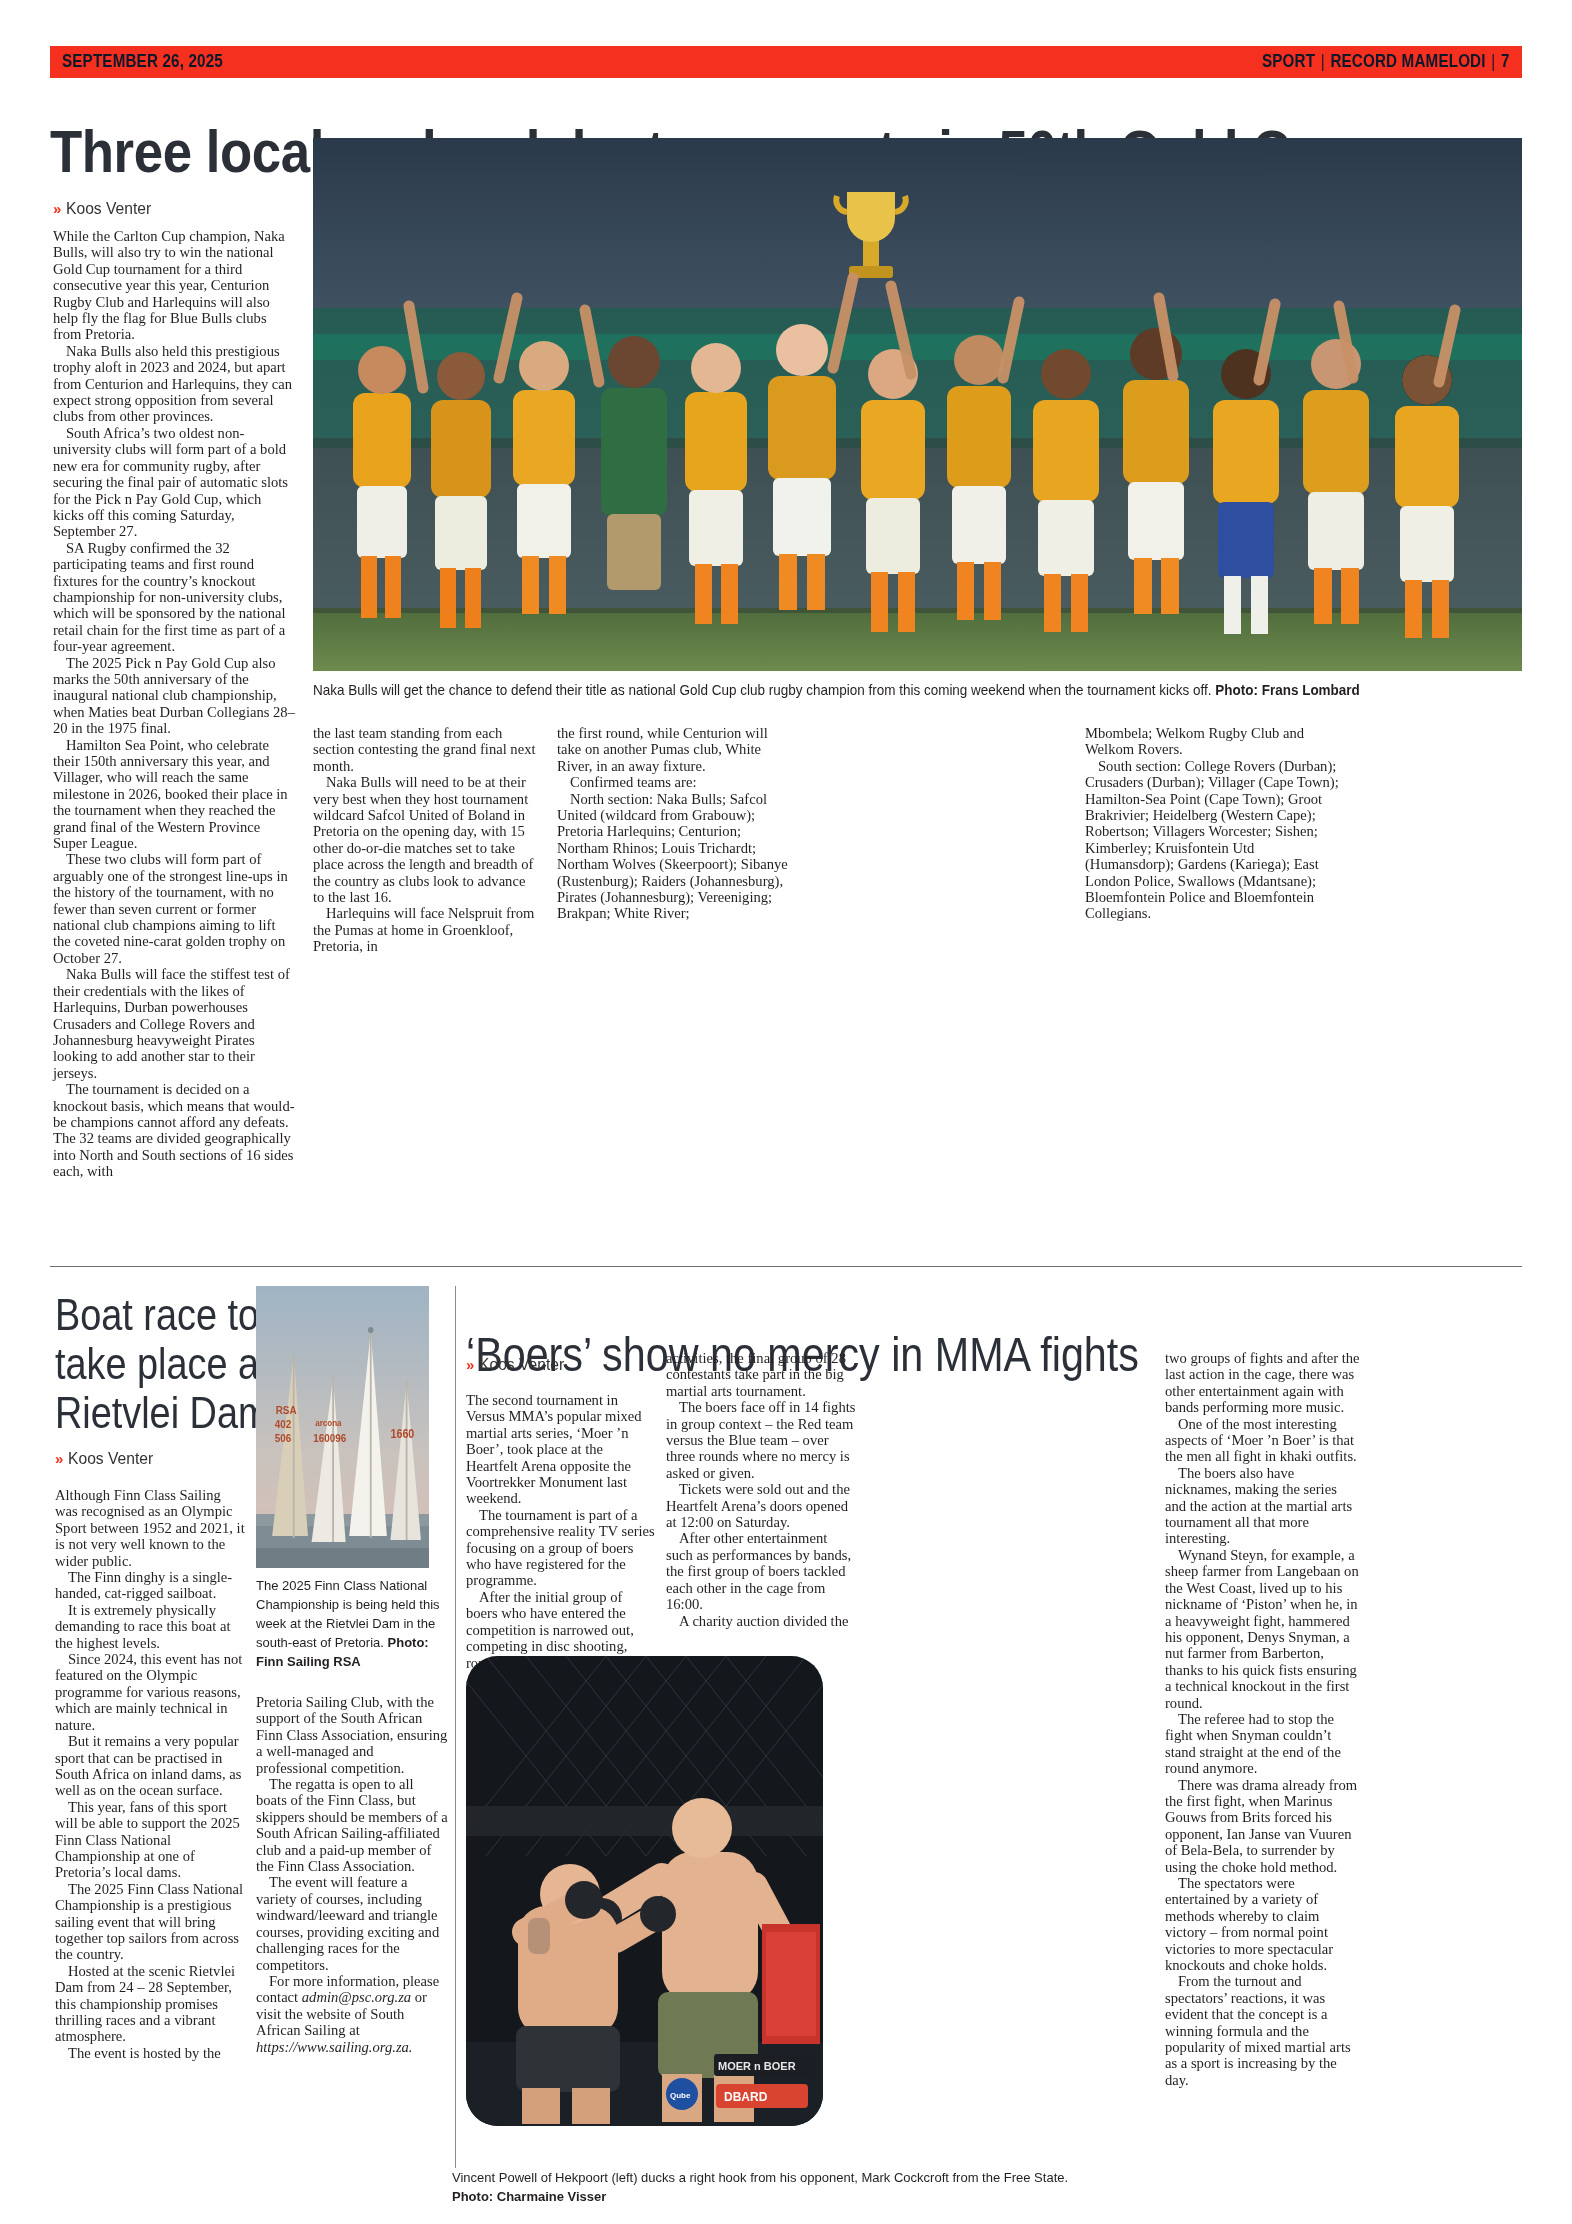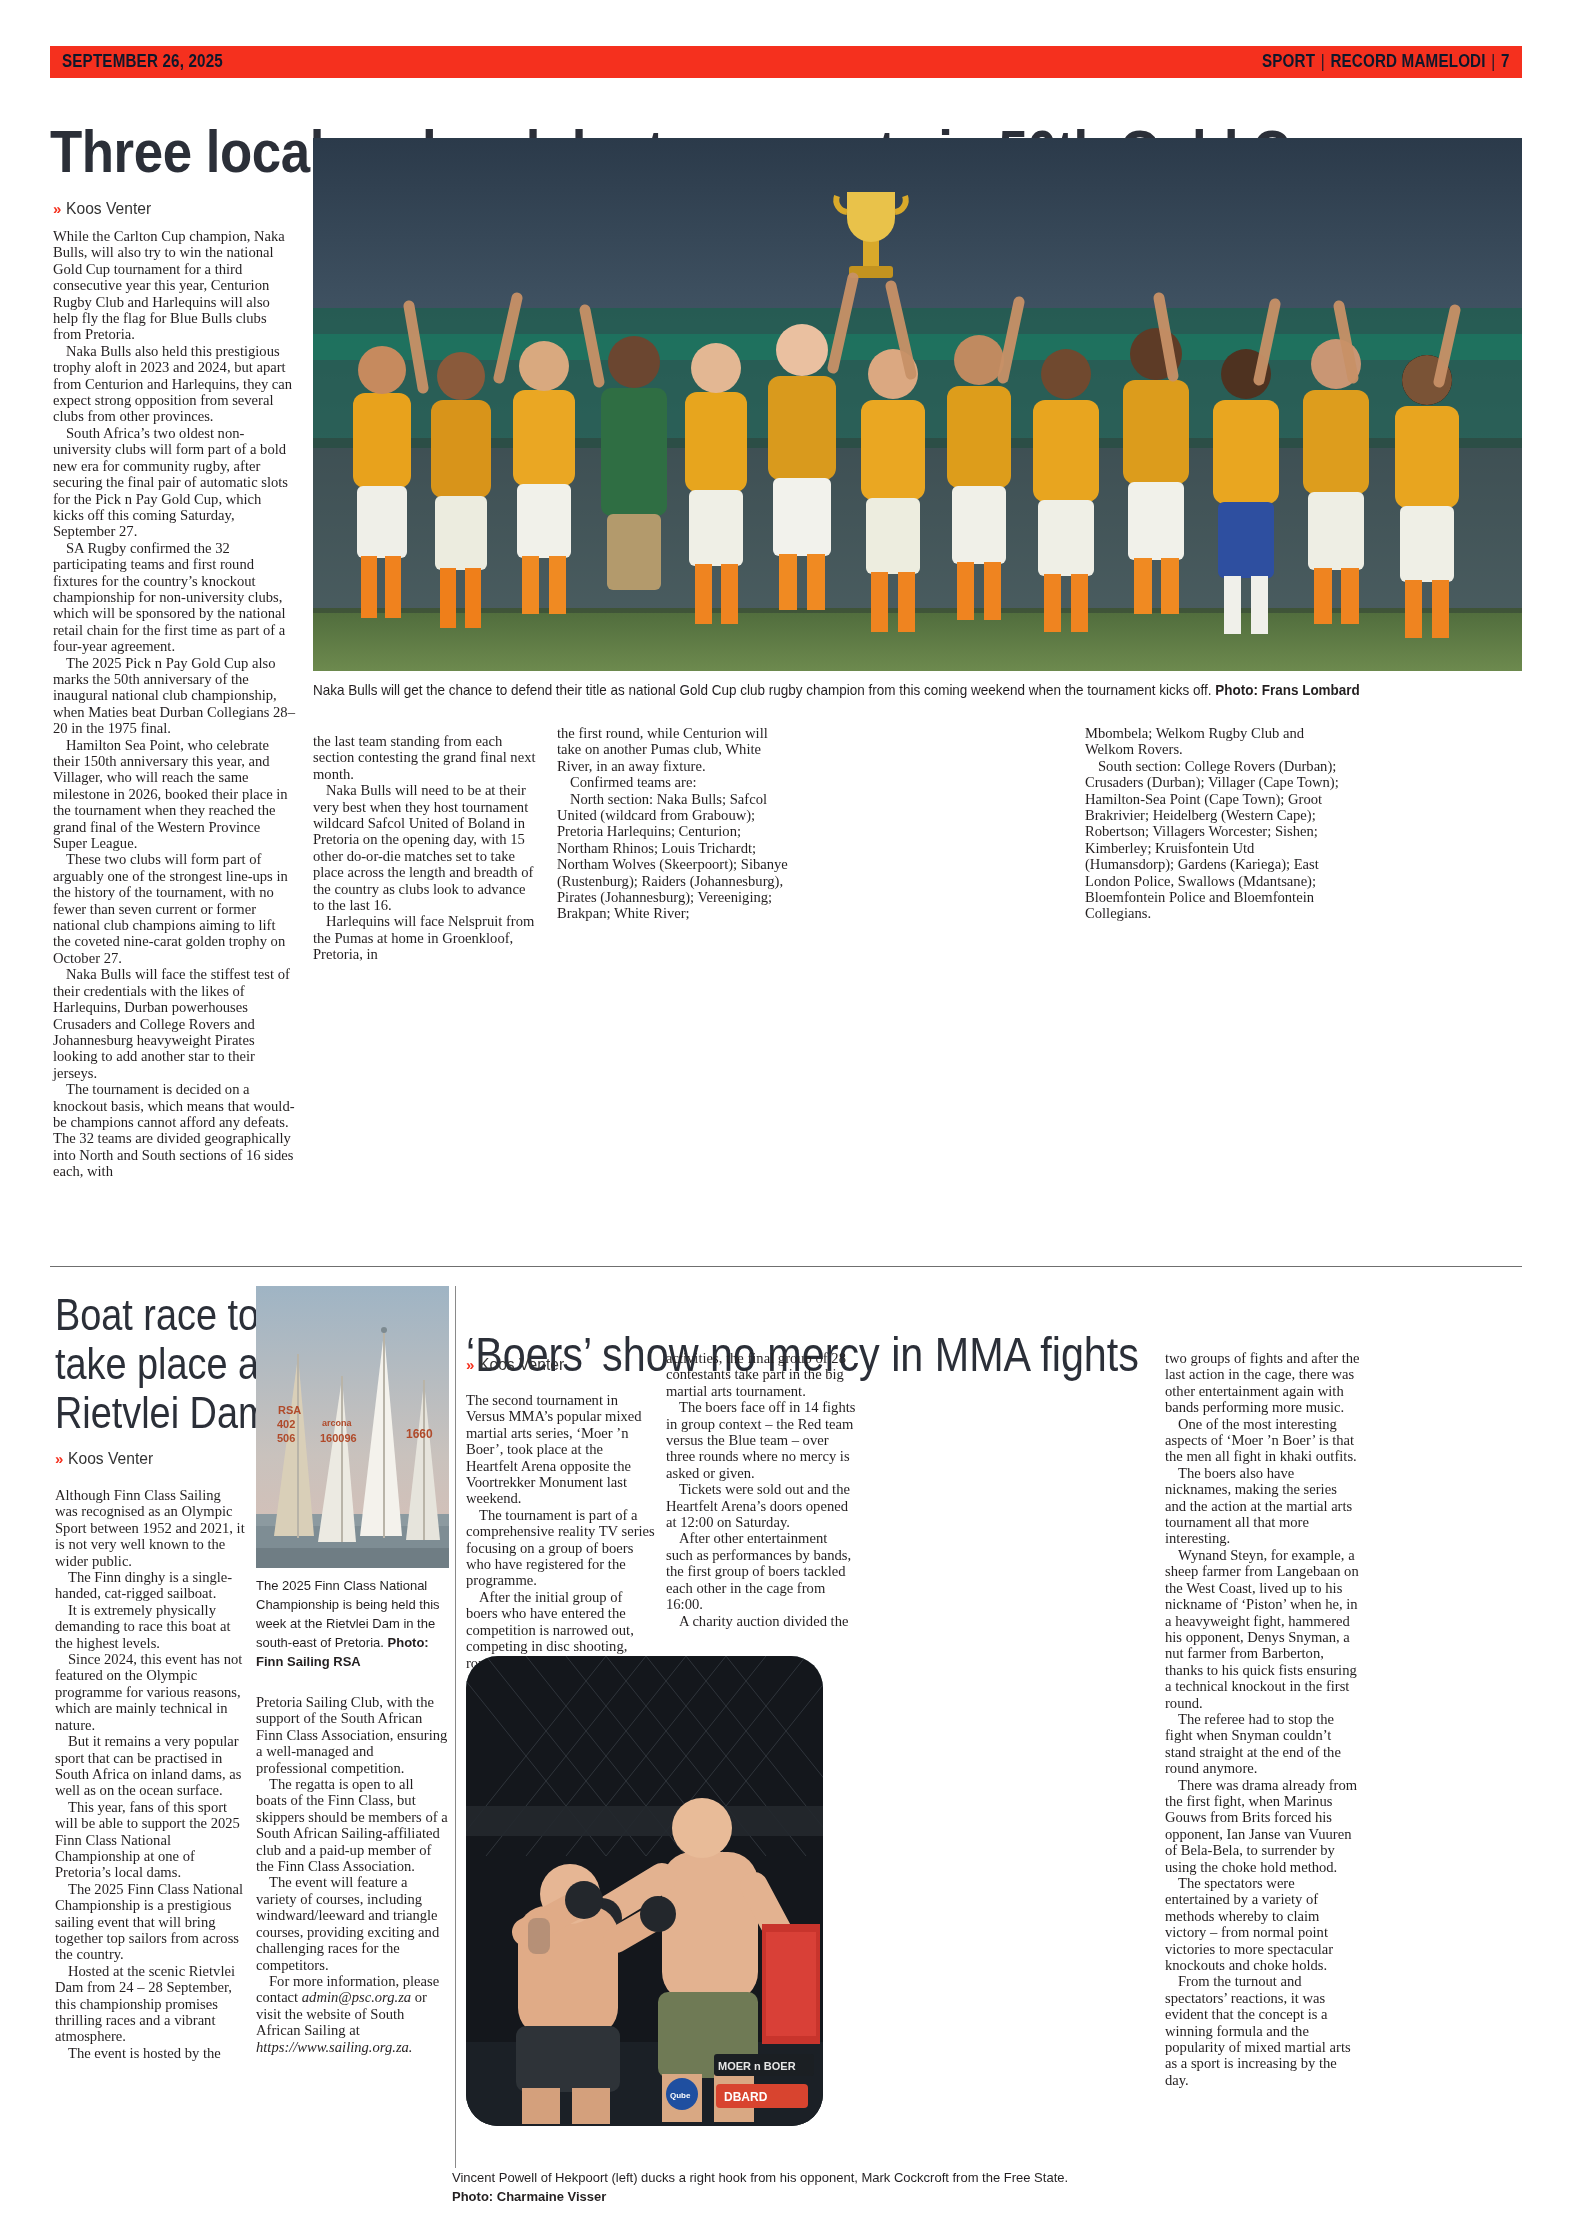--- a/index.html
+++ b/index.html
@@ -257,21 +257,21 @@
     <p>Naka Bulls also held this prestigious trophy aloft in 2023 and 2024, but apart from Centurion and Harlequins, they can expect strong opposition from several clubs from other provinces.</p>
     <p>South Africa’s two oldest non-university clubs will form part of a bold new era for community rugby, after securing the final pair of automatic slots for the Pick n Pay Gold Cup, which kicks off this coming Saturday, September 27.</p>
     <p>SA Rugby confirmed the 32 participating teams and first round fixtures for the country’s knockout championship for non-university clubs, which will be sponsored by the national retail chain for the first time as part of a four-year agreement.</p>
     <p>The 2025 Pick n Pay Gold Cup also marks the 50th anniversary of the inaugural national club championship, when Maties beat Durban Collegians 28–20 in the 1975 final.</p>
     <p>Hamilton Sea Point, who celebrate their 150th anniversary this year, and Villager, who will reach the same milestone in 2026, booked their place in the tournament when they reached the grand final of the Western Province Super League.</p>
     <p>These two clubs will form part of arguably one of the strongest line-ups in the history of the tournament, with no fewer than seven current or former national club champions aiming to lift the coveted nine-carat golden trophy on October 27.</p>
     <p>Naka Bulls will face the stiffest test of their credentials with the likes of Harlequins, Durban powerhouses Crusaders and College Rovers and Johannesburg heavyweight Pirates looking to add another star to their jerseys.</p>
     <p>The tournament is decided on a knockout basis, which means that would-be champions cannot afford any defeats. The 32 teams are divided geographically into North and South sections of 16 sides each, with</p>
   </div>
 
-  <div class="col" style="left:313px;top:725px;width:227px;margin-top:8px;">
+  <div class="col" style="left:313px;top:725px;width:227px;">
     <p class="first">the last team standing from each section contesting the grand final next month.</p>
     <p>Naka Bulls will need to be at their very best when they host tournament wildcard Safcol United of Boland in Pretoria on the opening day, with 15 other do-or-die matches set to take place across the length and breadth of the country as clubs look to advance to the last 16.</p>
     <p>Harlequins will face Nelspruit from the Pumas at home in Groenkloof, Pretoria, in</p>
   </div>
 
   <div class="col" style="left:557px;top:725px;width:232px;">
     <p class="first">the first round, while Centurion will take on another Pumas club, White River, in an away fixture.</p>
     <p>Confirmed teams are:</p>
     <p>North section: Naka Bulls; Safcol United (wildcard from Grabouw); Pretoria Harlequins; Centurion; Northam Rhinos; Louis Trichardt; Northam Wolves (Skeerpoort); Sibanye (Rustenburg); Raiders (Johannesburg), Pirates (Johannesburg); Vereeniging; Brakpan; White River;</p>
   </div>
@@ -287,21 +287,21 @@
     <div>Boat race to</div>
     <div>take place at</div>
     <div>Rietvlei Dam</div>
   </div>
 
   <div class="byline" style="position:absolute;left:55px;top:1449px;">
     <span class="chev">»</span>
     <span class="name">Koos Venter</span>
   </div>
 
-  <div class="photo" style="left:256px;top:1286px;width:193px;height:282px;">
+  <div class="photo" style="left:256px;top:1286px;width:173px;height:282px;">
     <svg class="inner" viewBox="0 0 193 282" preserveAspectRatio="none">
       <defs>
         <linearGradient id="skyB" x1="0" y1="0" x2="0" y2="1">
           <stop offset="0" stop-color="#9fb4c4"></stop>
             <stop offset="0.6" stop-color="#c9c2bd"></stop>
             <stop offset="1" stop-color="#d9bfb5"></stop>
         </linearGradient>
       </defs>
       <rect x="0" y="0" width="193" height="282" fill="url(#skyB)"></rect>
       <rect x="0" y="228" width="193" height="54" fill="#8c9aa0"></rect>

